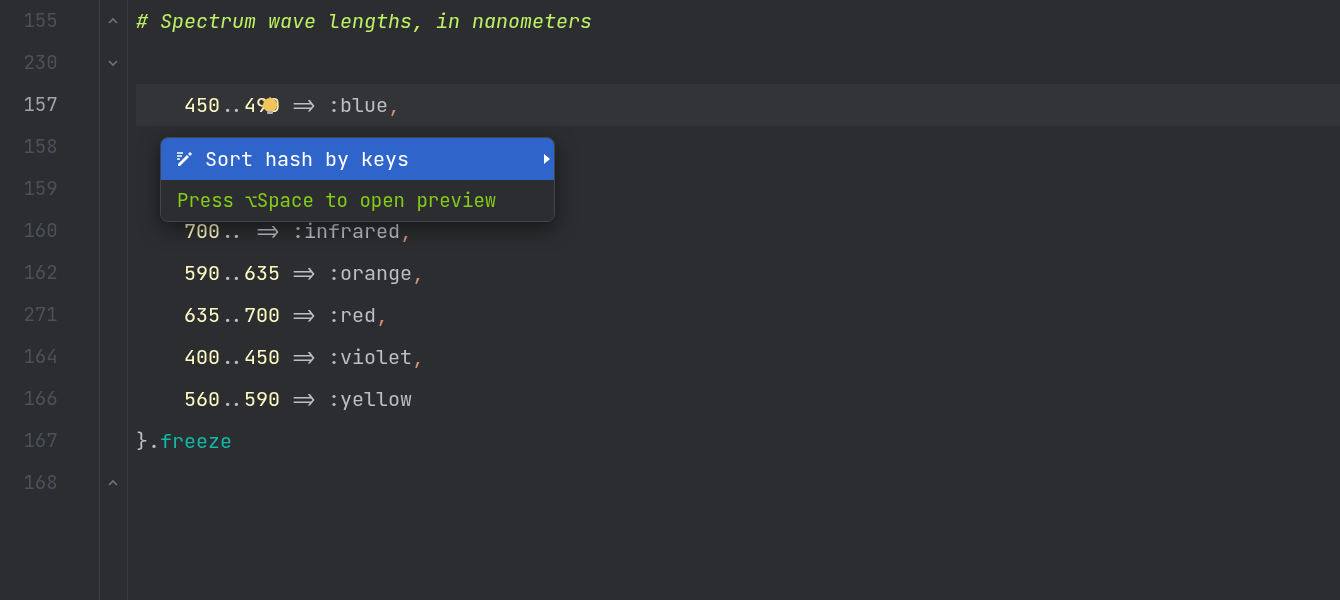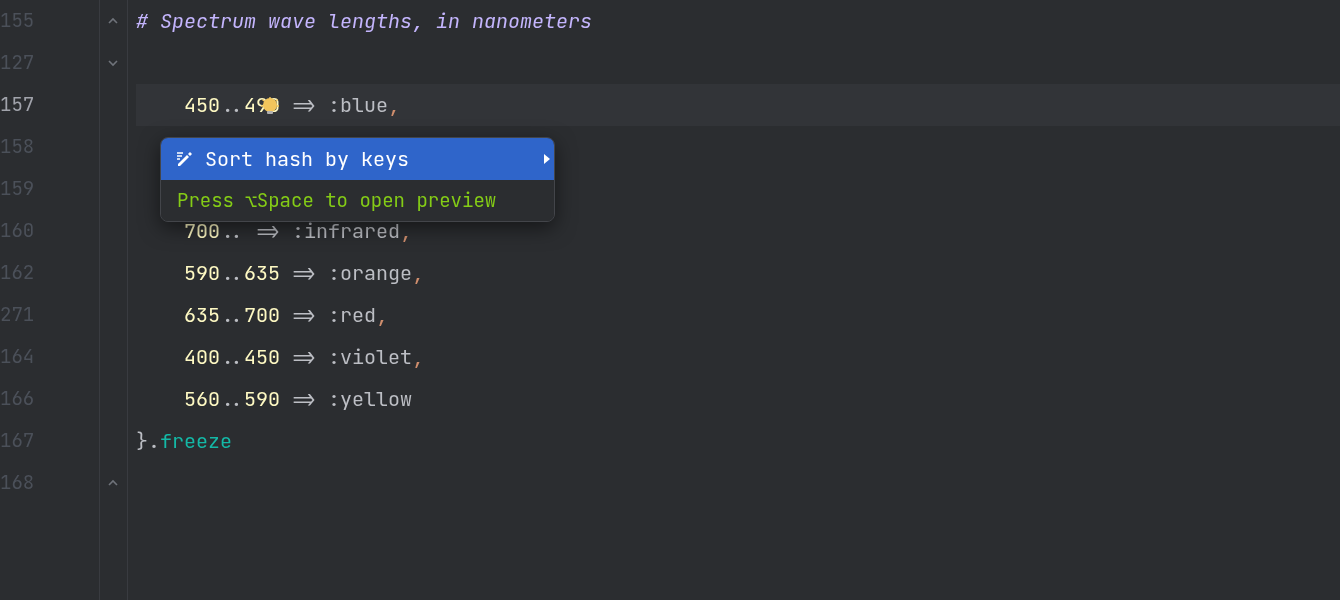--- a/index.html
+++ b/index.html
@@ -13,21 +13,21 @@
       overflow: hidden;
       position: relative;
     }
     .editor {
       display: flex;
       height: 100%;
     }
     .gutter {
       width: 100px;
       background: #2b2d30;
-      text-align: left;
+      text-align: center;
       padding-right: 18px;
       color: #4b5059;
       font-size: 19px;
       user-select: none;
       border-right: 1px solid #393b40;
     }
     .gutter-line {
       height: 42px;
       line-height: 42px;
     }
@@ -55,21 +55,21 @@
     .code-line {
       height: 42px;
       line-height: 42px;
       white-space: pre;
       position: relative;
     }
     .highlight-line {
       background: #323438;
     }
     .gutter-line.active { color: #a1a3ab; }
-    .comment { color: #c4b5fd; font-style: italic; }
+    .comment { color: #bef264; font-style: italic; }
     .constant-name { color: #c77dbb; font-style: italic; }
     .op { color: #bcbec4; }
     .num { color: #fef9c3; }
     .arrow { color: #bcbec4; }
     .sym { color: #bcbec4; }
     .sym-colon { color: #bcbec4; }
     .comma { color: #cf8e6d; }
     .method { color: #14b8a6; }
     .brace { color: #bcbec4; }
     .range { color: #bcbec4; }
@@ -113,21 +113,21 @@
       color: #ffffff;
     }
     .edit-icon svg { display: block; }
   </style>
 </head>
 <body>
 
 <div class="editor">
   <div class="gutter">
     <div class="gutter-line">155</div>
-    <div class="gutter-line">127</div>
+    <div class="gutter-line">230</div>
     <div class="gutter-line active">157</div>
     <div class="gutter-line">158</div>
     <div class="gutter-line">159</div>
     <div class="gutter-line">160</div>
     <div class="gutter-line">162</div>
     <div class="gutter-line">271</div>
     <div class="gutter-line">164</div>
     <div class="gutter-line">166</div>
     <div class="gutter-line">167</div>
     <div class="gutter-line">168</div>

